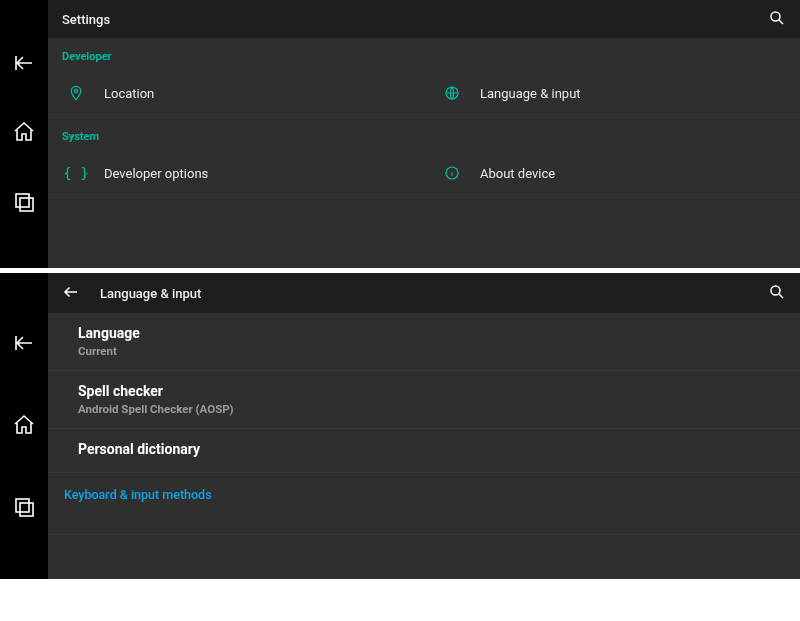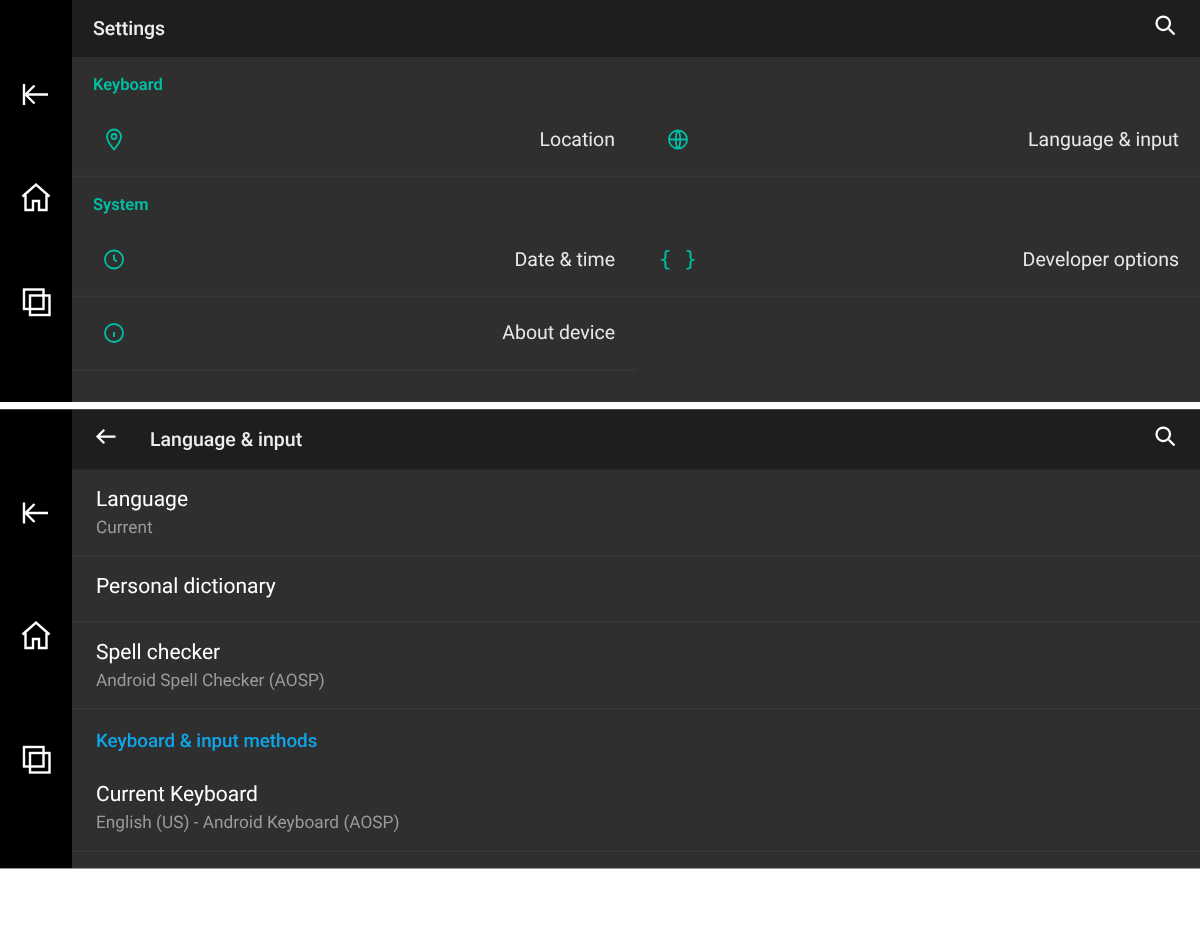--- a/index.html
+++ b/index.html
@@ -56,39 +56,39 @@
   .grid2 {
     display: grid;
     grid-template-columns: 1fr 1fr;
   }
   .tile {
     display: flex;
     align-items: center;
     padding: 16px 14px;
     border-bottom: 1px solid rgba(255,255,255,0.04);
     cursor: pointer;
-    justify-content: space-between;
   }
   .tile .ico {
     width: 28px;
     display: flex;
     justify-content: center;
     color: #00bfa5;
     font-size: 14px;
   }
   .tile .ico svg { width: 16px; height: 16px; stroke: #00bfa5; fill: none; stroke-width: 1.8; }
   .tile .lbl {
     margin-left: 14px;
     color: #e8e8e8;
     font-size: 13px;
   }
   .listitem {
-    padding: 12px 16px;
+    padding: 12px 30px;
     border-bottom: 1px solid rgba(255,255,255,0.05);
     cursor: pointer;
+    font-weight: bold;
   }
   .listitem .primary {
     color: #fff;
     font-size: 14px;
     margin-bottom: 3px;
   }
   .listitem .secondary {
     color: #9a9a9a;
     font-size: 11.5px;
   }
@@ -126,21 +126,21 @@
     <div class="appbar">
       <span class="title">Settings</span>
       <span>
         <svg viewBox="0 0 24 24">
             <circle cx="10" cy="10" r="6"></circle>
             <path d="M20 20l-5-5"></path>
           </svg>
       </span>
     </div>
 
-    <div class="section-label">Keyboard</div>
+    <div class="section-label">Developer</div>
     <div class="grid2">
       <div class="tile">
         <span class="ico">
           <svg viewBox="0 0 24 24">
               <path d="M12 2a7 7 0 0 1 7 7c0 5-7 13-7 13S5 14 5 9a7 7 0 0 1 7-7z"></path>
               <circle cx="12" cy="9" r="2.5"></circle>
             </svg>
         </span>
         <span class="lbl">Location</span>
       </div>
@@ -150,29 +150,20 @@
               <circle cx="12" cy="12" r="9"></circle>
               <path d="M3 12h18M12 3c3 3 3 15 0 18M12 3c-3 3-3 15 0 18"></path>
             </svg>
         </span>
         <span class="lbl">Language &amp; input</span>
       </div>
     </div>
 
     <div class="section-label">System</div>
     <div class="grid2">
-      <div class="tile">
-        <span class="ico">
-          <svg viewBox="0 0 24 24">
-              <circle cx="12" cy="12" r="9"></circle>
-              <path d="M12 7v5l3 2"></path>
-            </svg>
-        </span>
-        <span class="lbl">Date &amp; time</span>
-      </div>
       <div class="tile">
         <span class="ico" style="font-family:monospace;">{ }</span>
         <span class="lbl">Developer options</span>
       </div>
       <div class="tile">
         <span class="ico">
           <svg viewBox="0 0 24 24">
               <circle cx="12" cy="12" r="9"></circle>
               <path d="M12 8h.01M12 11v5"></path>
             </svg>
@@ -218,31 +209,27 @@
             <path d="M20 20l-5-5"></path>
           </svg>
       </span>
     </div>
 
     <div class="listitem">
       <div class="primary">Language</div>
       <div class="secondary">Current</div>
     </div>
     <div class="listitem">
-      <div class="primary">Personal dictionary</div>
-    </div>
-    <div class="listitem">
       <div class="primary">Spell checker</div>
       <div class="secondary">Android Spell Checker (AOSP)</div>
     </div>
+    <div class="listitem">
+      <div class="primary">Personal dictionary</div>
+    </div>
 
     <div class="listheader">Keyboard &amp; input methods</div>
 
-    <div class="listitem">
-      <div class="primary">Current Keyboard</div>
-      <div class="secondary">English (US) - Android Keyboard (AOSP)</div>
-    </div>
     <div class="listitem">
       
       
     </div>
   </div>
 </div>
 
 </body></html>

